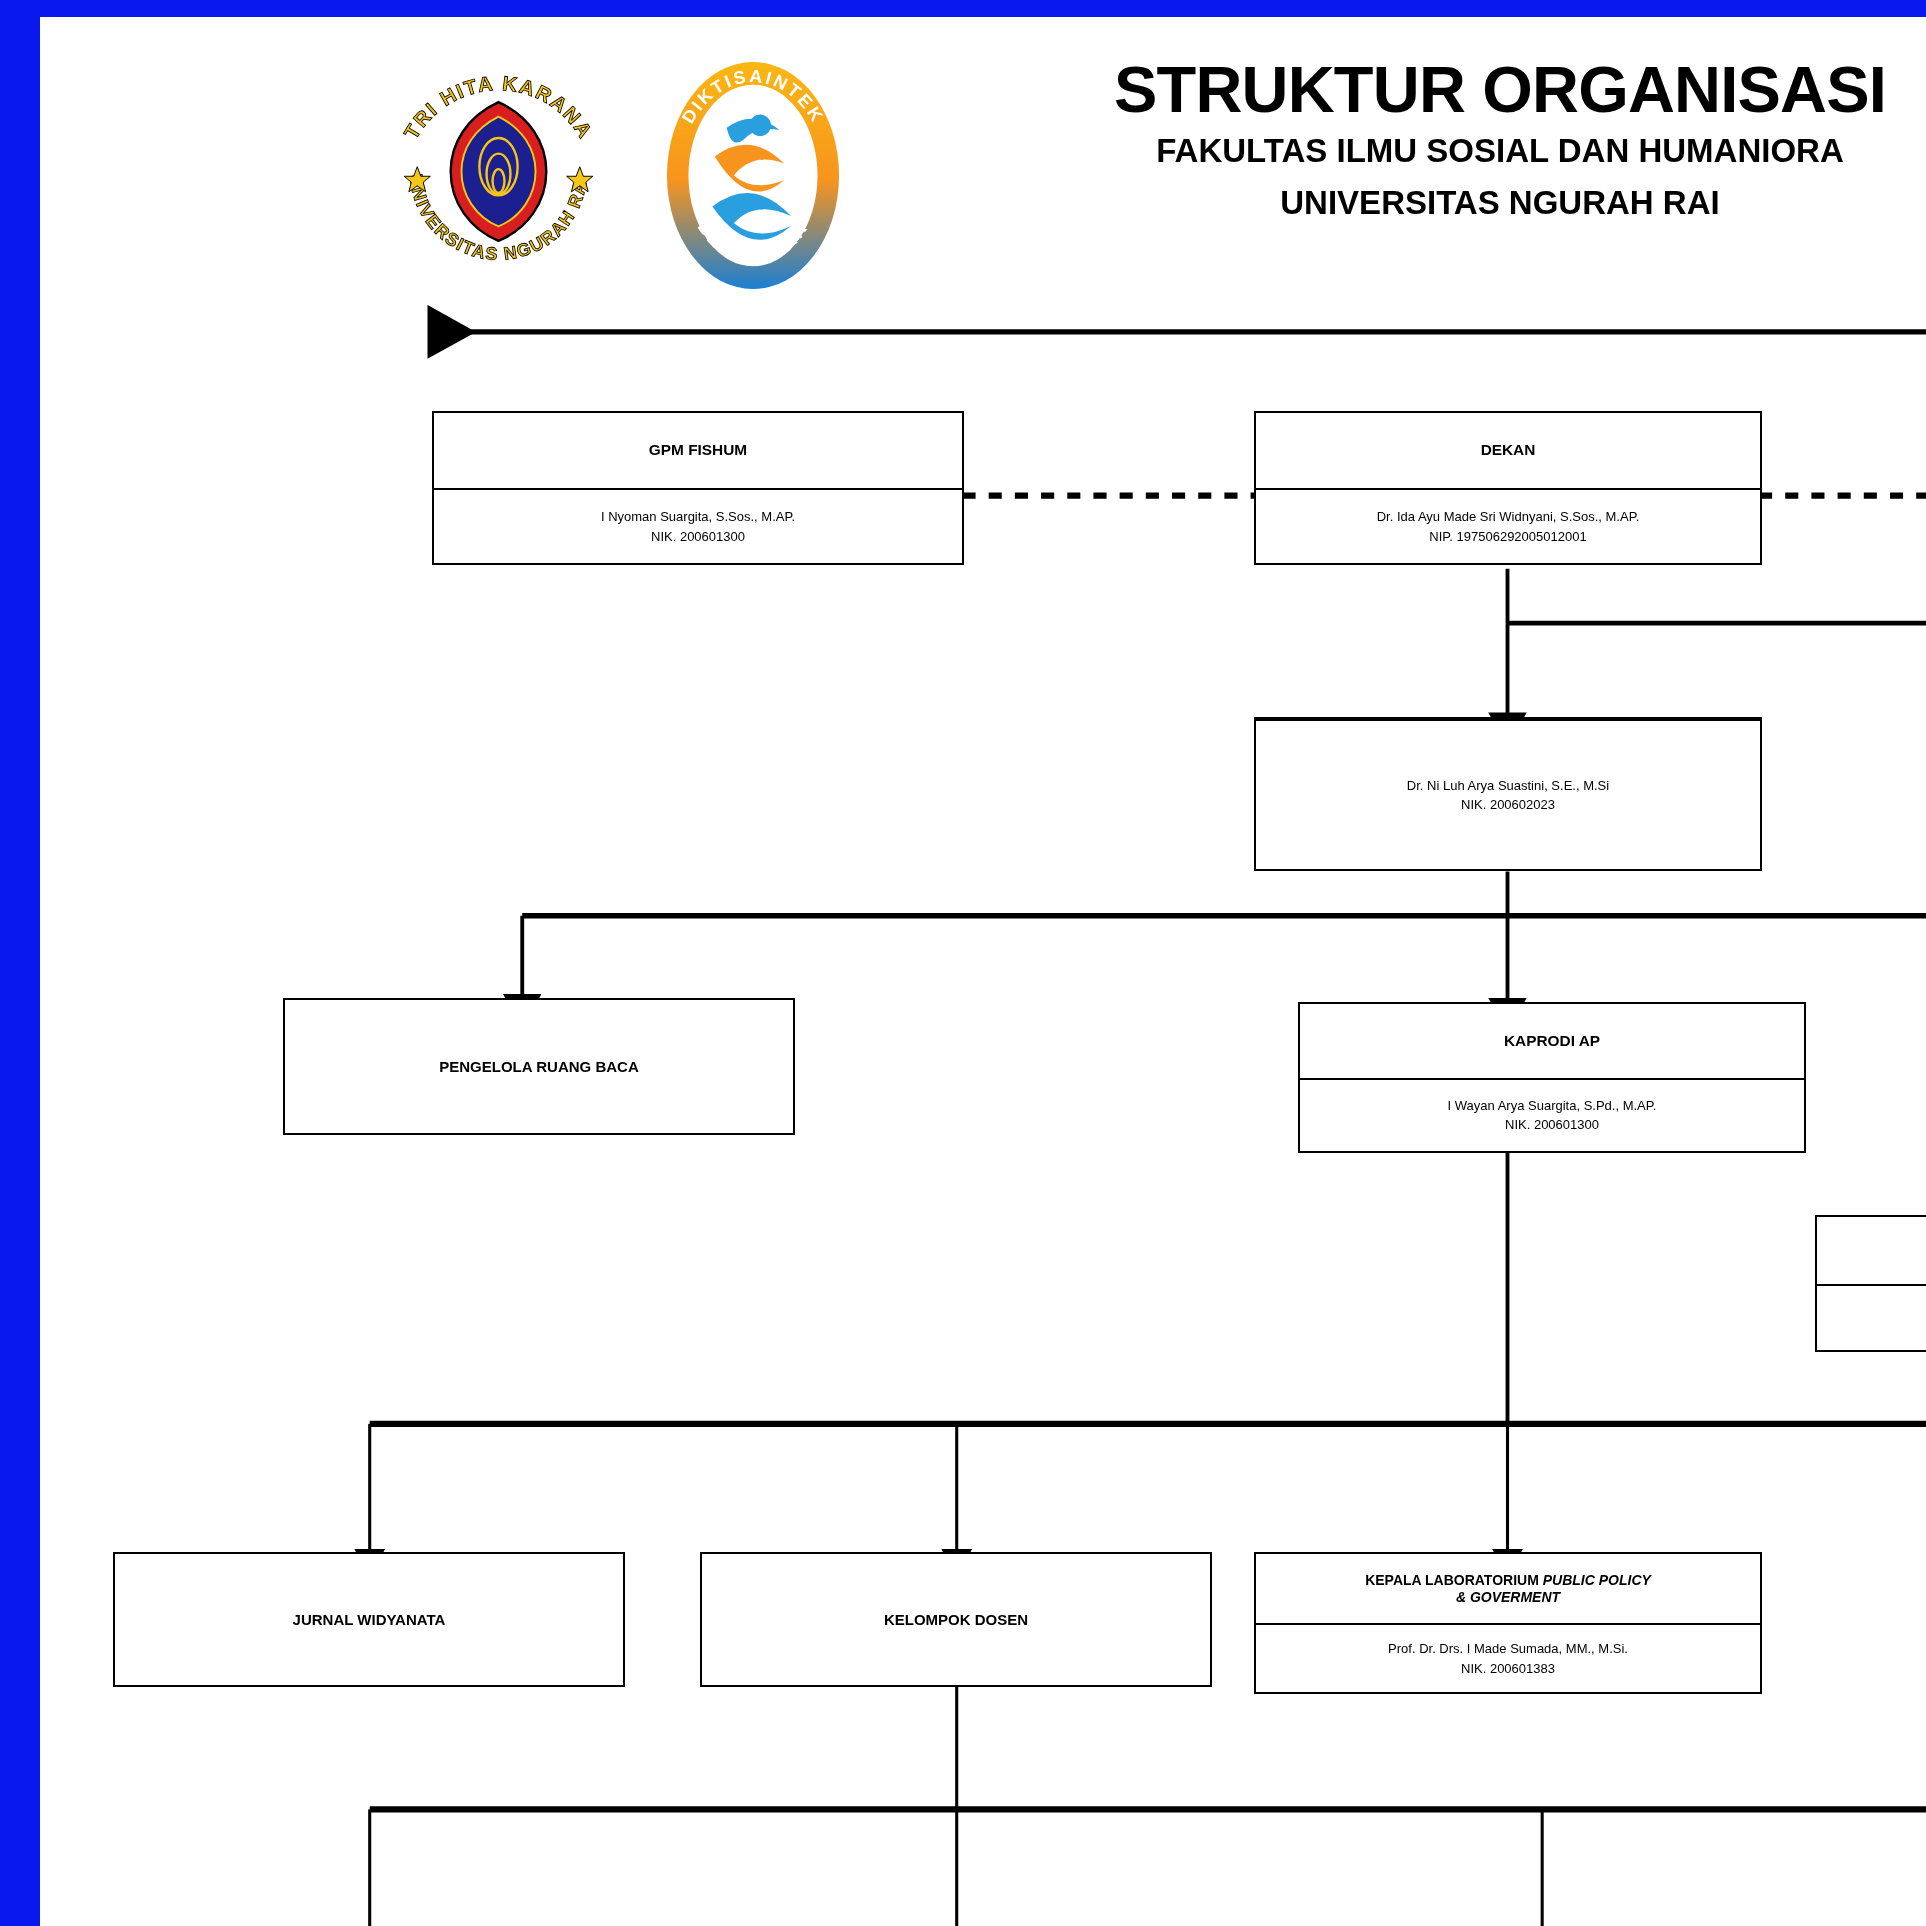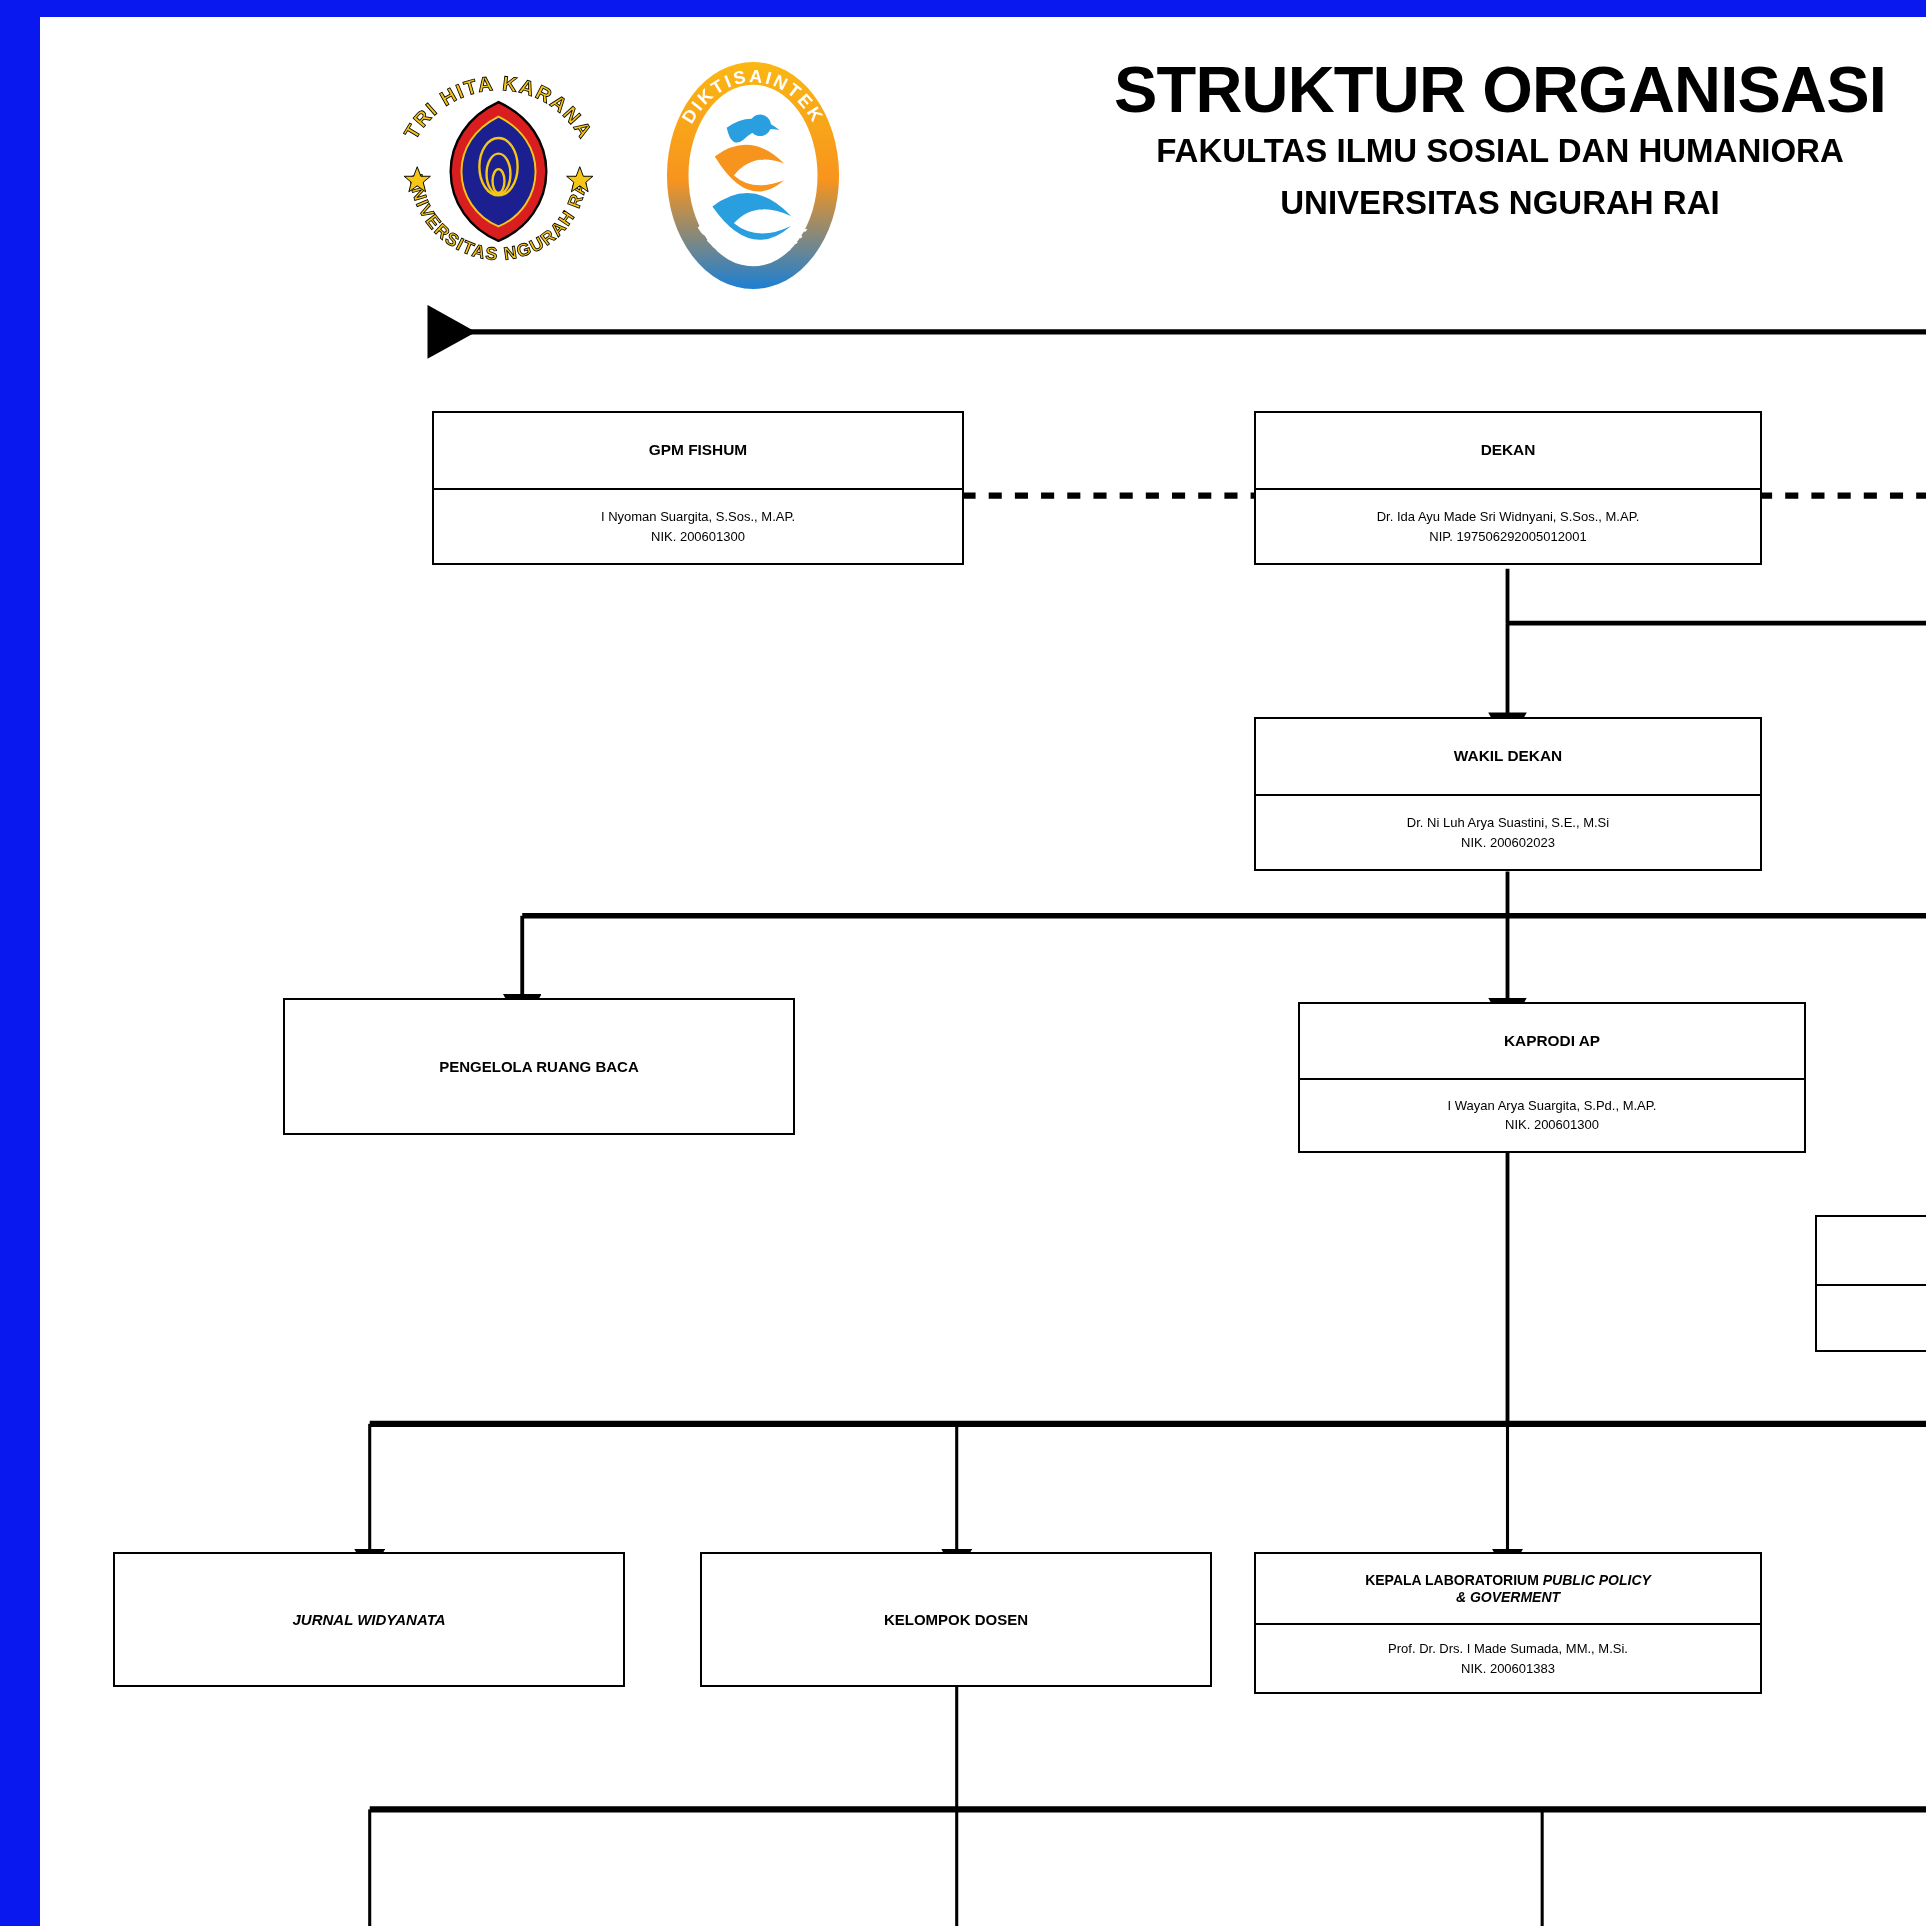--- a/index.html
+++ b/index.html
@@ -257,21 +257,20 @@
       <div class="av">
         <div class="cap" style="top:13%;width:70%;height:10%;transform:translateX(-50%) rotate(-4deg);"></div>
         <div class="cap" style="top:20%;width:40%;height:12%;border-radius:30% 30% 40% 40%;"></div>
         <div class="head" style="top:29%;width:38%;height:26%;background:#e3b193;"></div>
         <div class="gown" style="top:52%;width:110%;height:52%;"></div>
         <div class="stole" style="top:54%;width:26%;height:48%;"></div>
         <div class="tie" style="top:56%;width:8%;height:42%;background:#cfd4dc;"></div>
       </div>
     </div>
     <div class="ptxt">
-      <div class="role">WAKIL DEKAN</div>
       <div class="person">
         <span>Dr. Ni Luh Arya Suastini, S.E., M.Si</span>
         <span>NIK. 200602023</span>
       </div>
     </div>
   </div>
 
   <div class="node plain" style="left:243px;top:981px;width:512px;height:137px;">
     <div class="role">PENGELOLA RUANG BACA</div>
   </div>
@@ -308,21 +307,21 @@
     </div>
     <div class="ptxt">
       <div class="role">KABAG IT &amp; AKADEMIK MAHASISWA</div>
       <div class="person">
         
         
       </div>
     </div>
   </div>
 
-  <div class="node plain" style="left:73px;top:1535px;width:512px;height:135px;font-style:italic;">
+  <div class="node plain" style="left:73px;top:1535px;width:512px;height:135px;">
     <div class="role">JURNAL WIDYANATA</div>
   </div>
 
   <div class="node plain" style="left:660px;top:1535px;width:512px;height:135px;">
     <div class="role">KELOMPOK DOSEN</div>
   </div>
 
   <div class="node" style="left:1214px;top:1535px;width:508px;height:142px;">
     <div class="photo" style="width:105px;">
       <div class="av">

